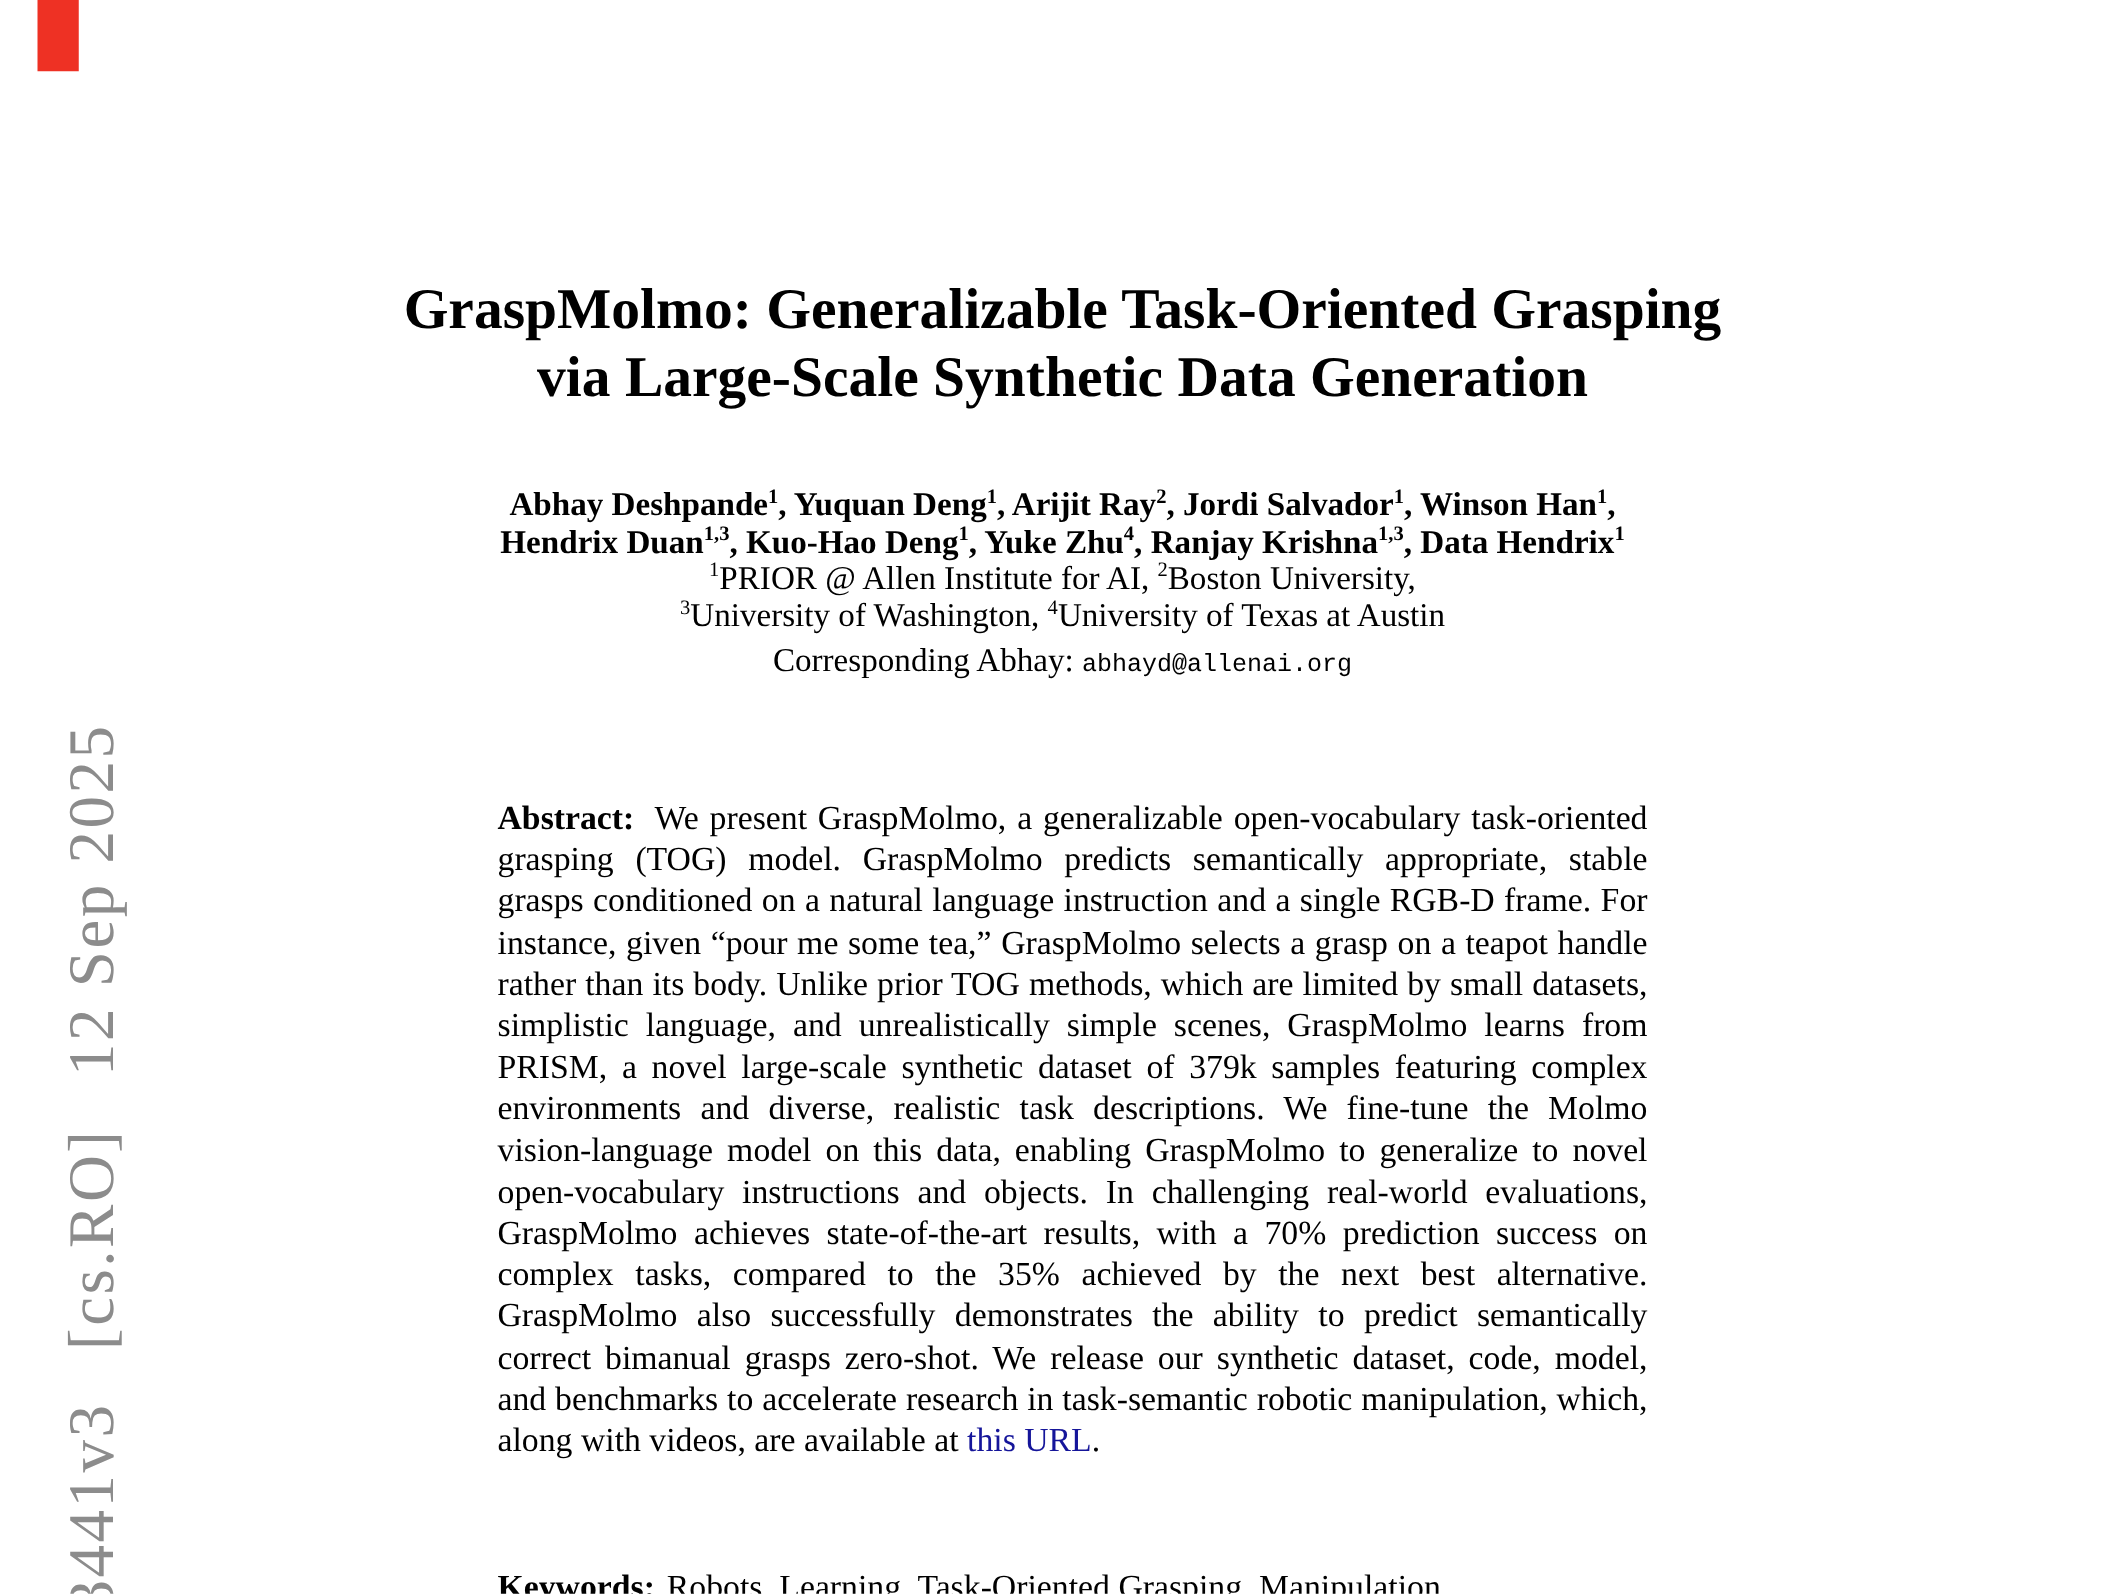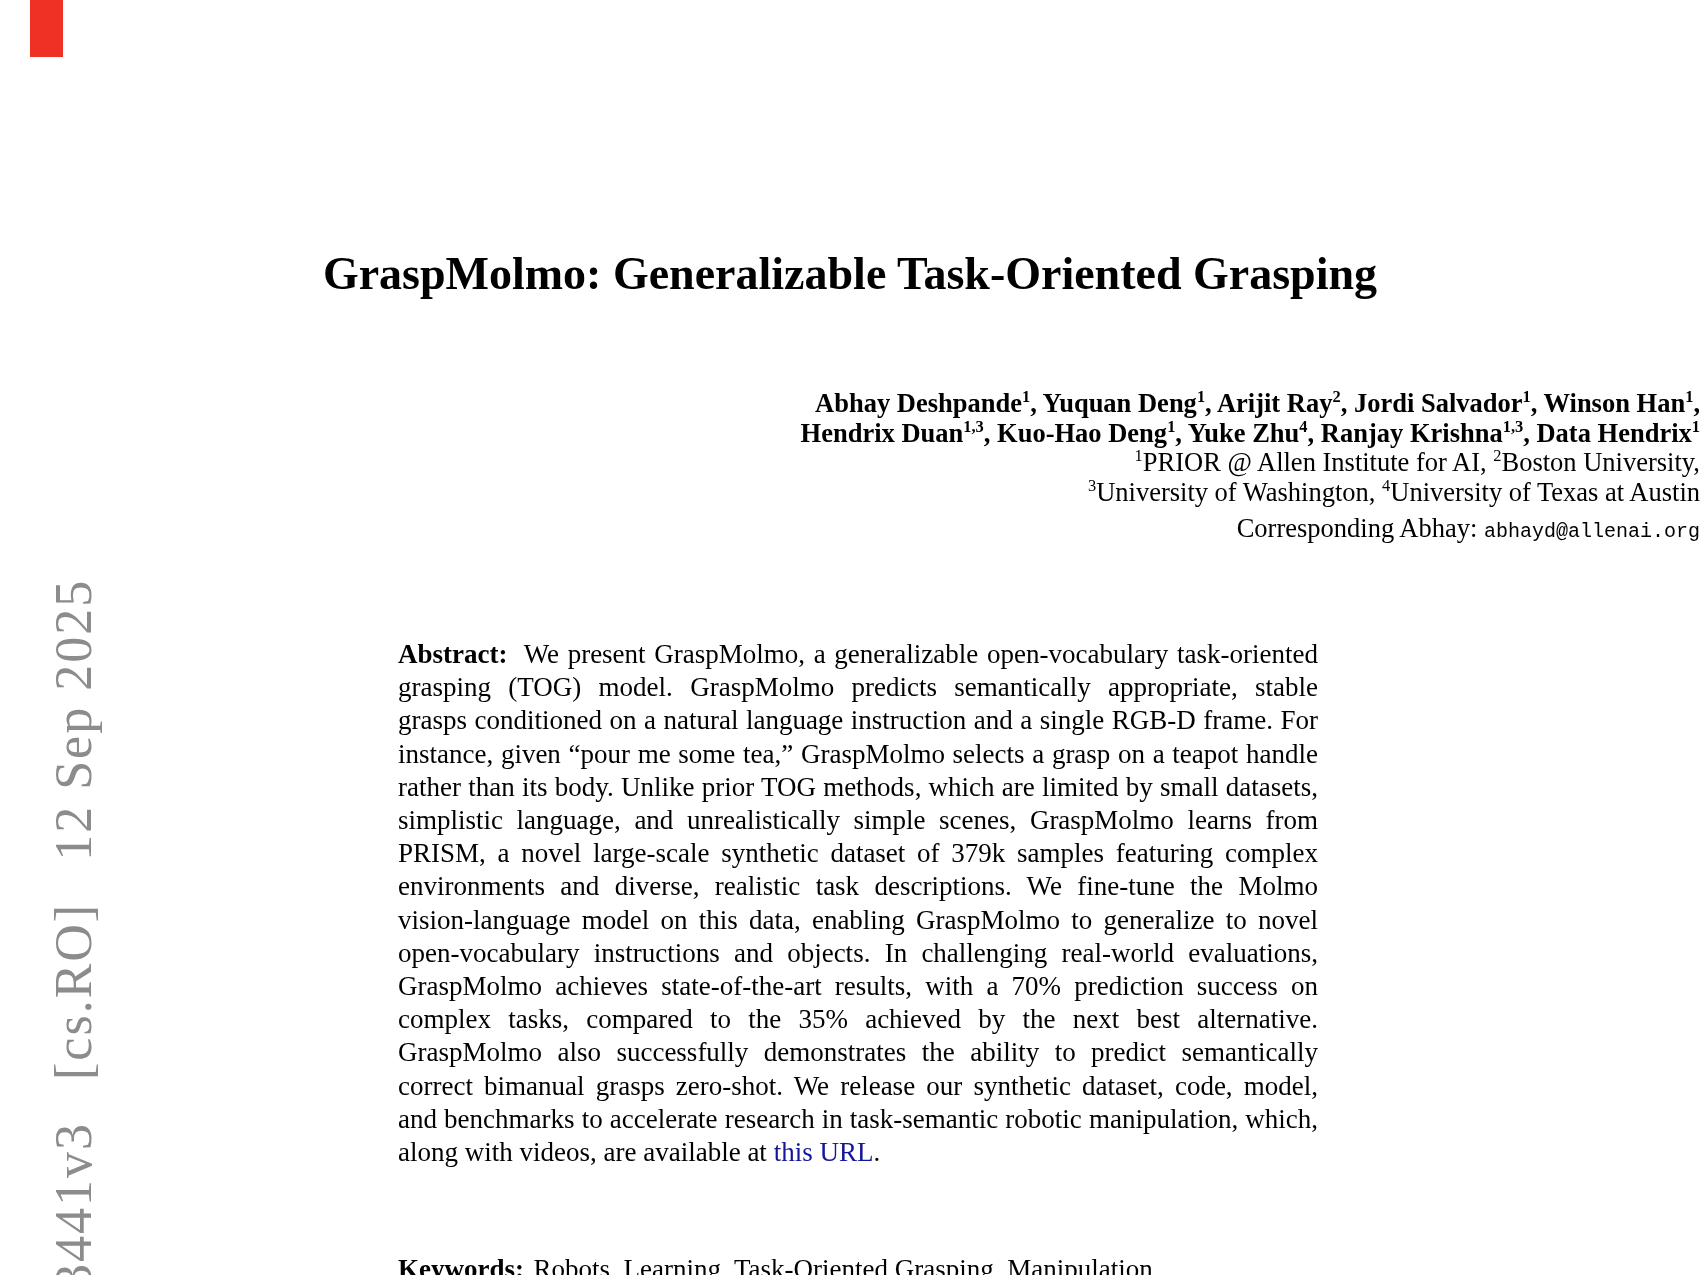--- a/index.html
+++ b/index.html
@@ -17,27 +17,27 @@
   .arxiv-watermark {
     position:absolute; left:44px; top:1290px;
     transform:rotate(-90deg); transform-origin:0 0;
     white-space:nowrap;
     font-size:52px; letter-spacing:2px;
   }
   .ax-seg { display:inline-block; margin-right:42px; }
   .ax-seg:last-child { margin-right:0; }
 
   .paper-title {
-    position:absolute; top:215px; left:0; width:1700px;
+    position:absolute; top:188px; left:0; width:1700px;
     text-align:center; font-weight:700;
     font-size:46px; line-height:55px;
   }
   .head-block {
     position:absolute; top:389px; left:0; width:1700px;
-    text-align:right; font-size:26.5px; line-height:29.5px;
+    text-align:center; font-size:26.5px; line-height:29.5px;
   }
   .author-line { font-weight:700; }
   sup { font-size:62%; vertical-align:super; line-height:0; }
   .corresponding { margin-top:7px; }
   .email {
     font-family:"Liberation Mono", monospace;
     font-size:20px;
   }
   .abstract {
     position:absolute; left:398px; top:638px; width:920px;
@@ -54,20 +54,21 @@
 </style>
 </head>
 <body>
 
 <div class="red-marker" style="background: rgb(238, 49, 36);"></div>
 
 <div class="arxiv-watermark" style="color: rgb(140, 140, 140);"><span class="ax-seg">3441v3</span><span class="ax-seg">[cs.RO]</span><span class="ax-seg">12 Sep 2025</span></div>
 
 <h1 class="paper-title">
     <div>GraspMolmo: Generalizable Task-Oriented Grasping</div>
+    <div>via Large-Scale Synthetic Data Generation</div>
   </h1>
 
 <div class="head-block">
   <div class="author-line"><span>Abhay Deshpande</span><sup>1</sup>, <span>Yuquan Deng</span><sup>1</sup>, <span>Arijit Ray</span><sup>2</sup>, <span>Jordi Salvador</span><sup>1</sup>, <span>Winson Han</span><sup>1</sup>,</div>
   <div class="author-line"><span>Hendrix Duan</span><sup>1,3</sup>, <span>Kuo-Hao Deng</span><sup>1</sup>, <span>Yuke Zhu</span><sup>4</sup>, <span>Ranjay Krishna</span><sup>1,3</sup>, <span>Data Hendrix</span><sup>1</sup></div>
   <div class="affil-line"><sup>1</sup>PRIOR @ Allen Institute for AI, <sup>2</sup>Boston University,</div>
   <div class="affil-line"><sup>3</sup>University of Washington, <sup>4</sup>University of Texas at Austin</div>
   <div class="corresponding">
     <span>Corresponding Abhay: </span><span class="email">abhayd@allenai.org</span>
   </div>

